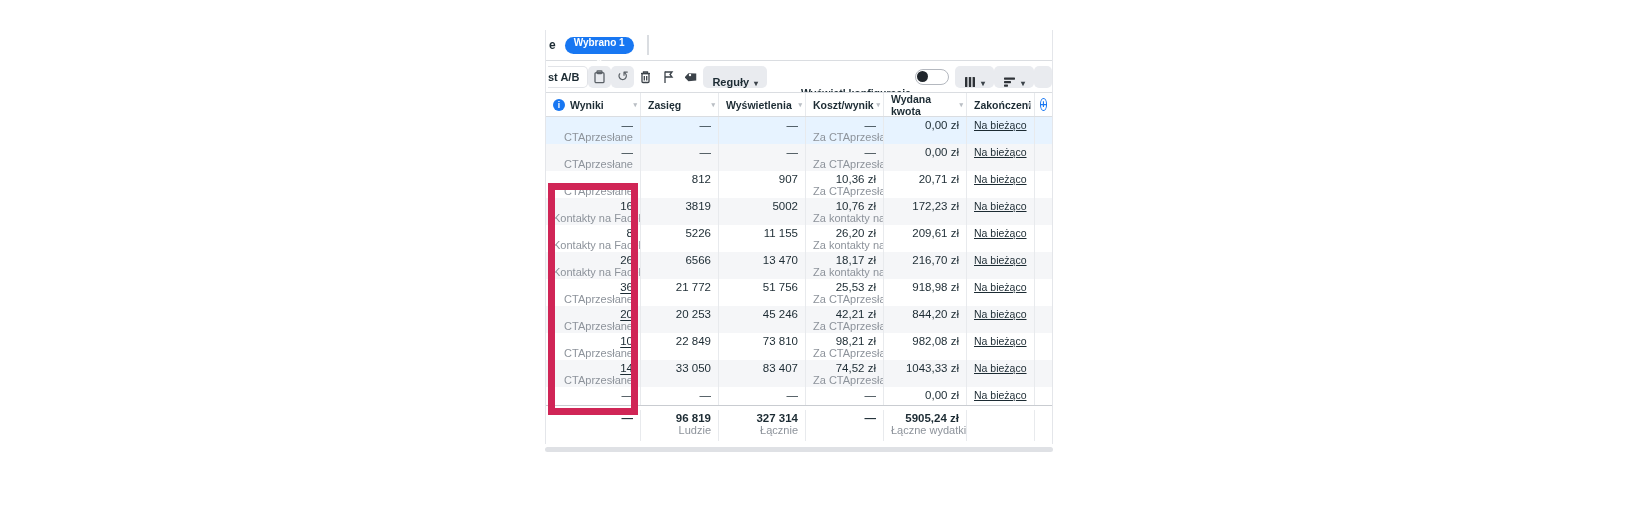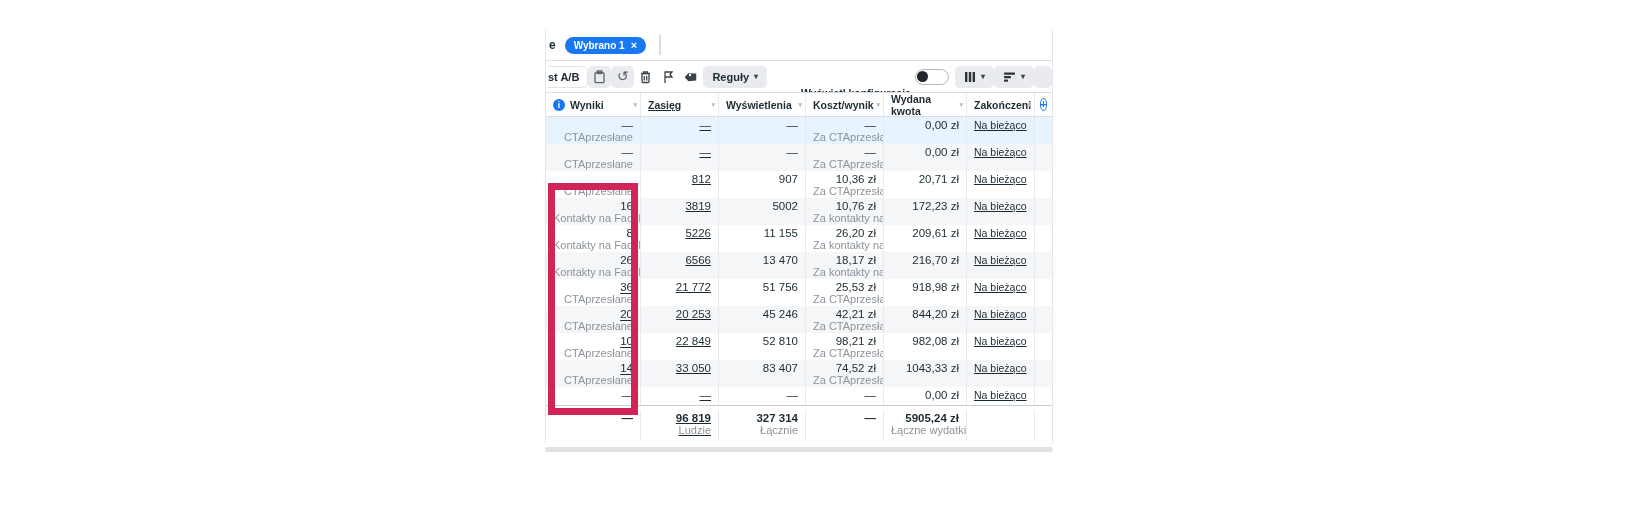--- a/index.html
+++ b/index.html
@@ -10,49 +10,49 @@
   .panel{position:absolute;left:545px;top:30px;width:508px;height:414px;background:#fff;
          border-left:1px solid #e4e6ea;border-right:1px solid #e4e6ea;overflow:hidden;}
 
   
   .tabbar{height:31px;display:flex;align-items:center;border-bottom:1px solid #dadde1;}
   .tab{display:flex;align-items:center;gap:7px;padding:0 13px;height:100%;
        font-weight:bold;font-size:12px;color:#1c2b33;white-space:nowrap;}
   .tab-first{padding-left:3px;gap:9px;}
   .tabdiv{width:1px;height:20px;background:#dadde1;flex-shrink:0;}
   .pill{background:#1877f2;color:#fff;font-size:10px;font-weight:bold;height:17px;
-        border-radius:9px;display:flex;align-items:center;gap:6px;padding:0 9px;}
+        border-radius:9px;display:flex;align-items:center;gap:6px;padding:0 9px;flex-direction:column;}
   .pill .x{font-size:11px;line-height:10px;cursor:default;}
   .tabicon{display:flex;align-items:center;}
 
   
   .toolbar{height:31px;display:flex;align-items:center;padding-left:2px;
            overflow:hidden;white-space:nowrap;}
   .toolbar>*{flex-shrink:0;}
   .frag{font-size:11px;font-weight:bold;color:#1c2b33;padding:4px 8px 4px 0;
         border-top:1px solid #e2e4e8;border-bottom:1px solid #e2e4e8;border-right:1px solid #e2e4e8;
         border-radius:0 5px 5px 0;height:22px;display:flex;align-items:center;}
   .ibtn{width:23px;height:22px;display:flex;align-items:center;justify-content:center;border-radius:5px;}
   .ibtn.bg{background:#e9ebef;}
-  .tbtn{height:22px;display:flex;align-items:center;gap:5px;padding:0 9px;background:#e9ebef;
+  .tbtn{height:22px;display:flex;align-items:flex-end;gap:5px;padding:0 9px;background:#e9ebef;
         border-radius:5px;font-size:11px;font-weight:bold;color:#1c2b33;}
   .caret{font-size:8px;color:#3c434a;line-height:8px;}
   .cfg-label{margin-left:auto;font-size:10.5px;font-weight:bold;color:#1c2b33;padding-right:4px;margin-top:32px;}
   .toggle{width:34px;height:16px;border-radius:9px;background:#fff;border:1px solid #b4b8bf;
           display:flex;align-items:center;padding:1px;margin-right:6px;}
   .knob{width:11px;height:11px;border-radius:50%;background:#20262c;}
 
   
   .thead{height:25px;display:flex;border-top:1px solid #dadde1;border-bottom:1px solid #dadde1;
          font-size:10.5px;font-weight:bold;color:#1c2b33;}
   .c{border-right:1px solid #e8eaed;padding:2px 7px 0;overflow:hidden;}
   .thead .c{display:flex;align-items:center;padding-top:0;position:relative;}
   .hcaret{position:absolute;right:3px;top:8px;font-size:7px;color:#b9bec4;}
   .col-wyniki{width:95px;}
-  .col-zasieg{width:78px;text-decoration:underline;}
+  .col-zasieg{width:78px;}
   .col-wys{width:87px;}
   .col-koszt{width:78px;}
   .col-wydana{width:83px;}
   .col-zak{width:68px;}
   .col-plus{flex:1;border-right:none;display:flex;align-items:center;justify-content:center;}
   .info{width:12px;height:12px;border-radius:50%;background:#1877f2;color:#fff;font-size:8.5px;
         font-weight:bold;display:flex;align-items:center;justify-content:center;margin-right:5px;flex-shrink:0;}
   .pluscircle{width:13px;height:13px;border-radius:50%;border:1.5px solid #1877f2;color:#1877f2;
         font-size:10px;font-weight:bold;display:flex;align-items:center;justify-content:center;line-height:10px;}
 
@@ -386,21 +386,21 @@
   </div>
       <div class="row">
     <div class="c col-wyniki cell-num">
       <div class="val link">10</div>
       <div class="sub">CTAprzesłane</div>
     </div>
     <div class="c col-zasieg cell-num">
       <div class="val">22 849</div>
     </div>
     <div class="c col-wys cell-num">
-      <div class="val">52 810</div>
+      <div class="val">73 810</div>
     </div>
     <div class="c col-koszt cell-num">
       <div class="val">98,21 zł</div>
       <div class="sub">Za CTAprzesłane</div>
     </div>
     <div class="c col-wydana cell-num">
       <div class="val">982,08 zł</div>
     </div>
     <div class="c col-zak cell-left">
       <div class="val" style="font-size:10.5px">Na bieżąco</div>

